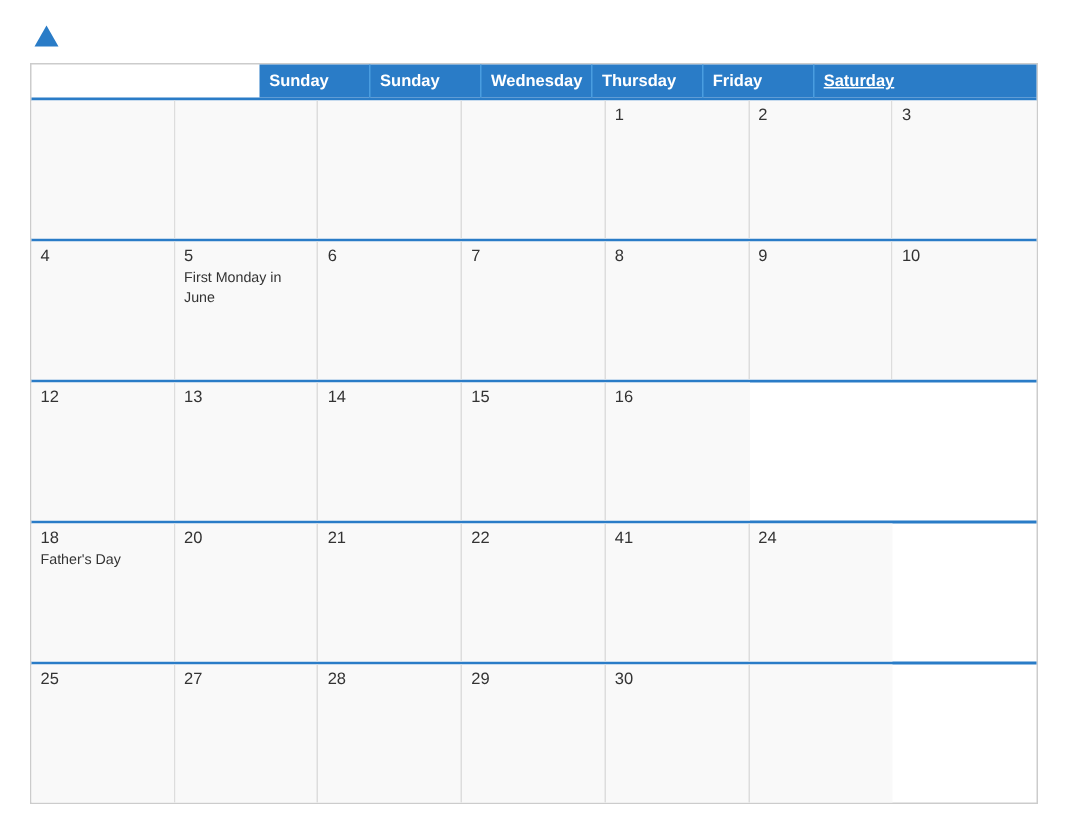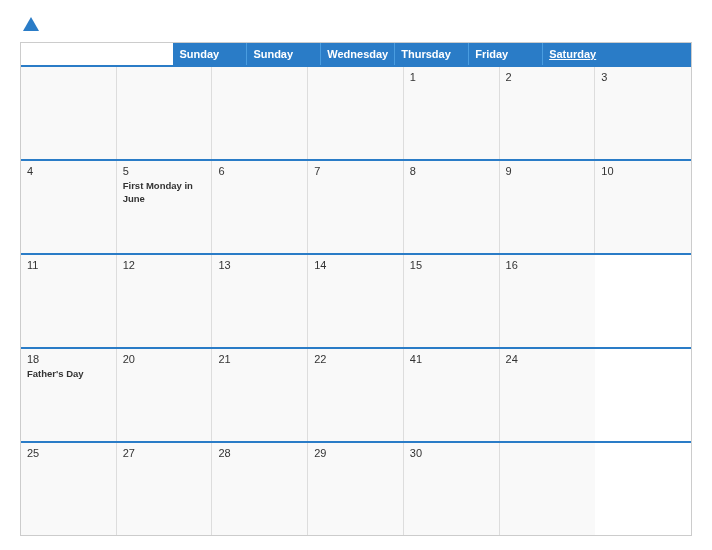--- a/index.html
+++ b/index.html
@@ -115,21 +115,20 @@
     .day-number {
       font-size: 11px;
       color: #333;
       display: block;
       margin-bottom: 2px;
     }
     .day-event {
       font-size: 9.5px;
       color: #333;
       line-height: 1.3;
-      font-weight: bold;
     }
   </style>
 </head>
 <body>
 
 <div class="page">
   <div class="header">
     <div class="logo">
       <span class="logo-text-general"></span>
       <div class="logo-triangle"></div>
@@ -181,23 +180,20 @@
           </div>
           <div class="cal-cell">
             <span class="day-number">9</span>
           </div>
           <div class="cal-cell">
             <span class="day-number">10</span>
           </div>
         </div>
         <div class="cal-week">
           <div class="cal-cell">
-            <span class="day-number">11</span>
-          </div>
-          <div class="cal-cell">
             <span class="day-number">12</span>
           </div>
           <div class="cal-cell">
             <span class="day-number">13</span>
           </div>
           <div class="cal-cell">
             <span class="day-number">14</span>
           </div>
           <div class="cal-cell">
             <span class="day-number">15</span>

